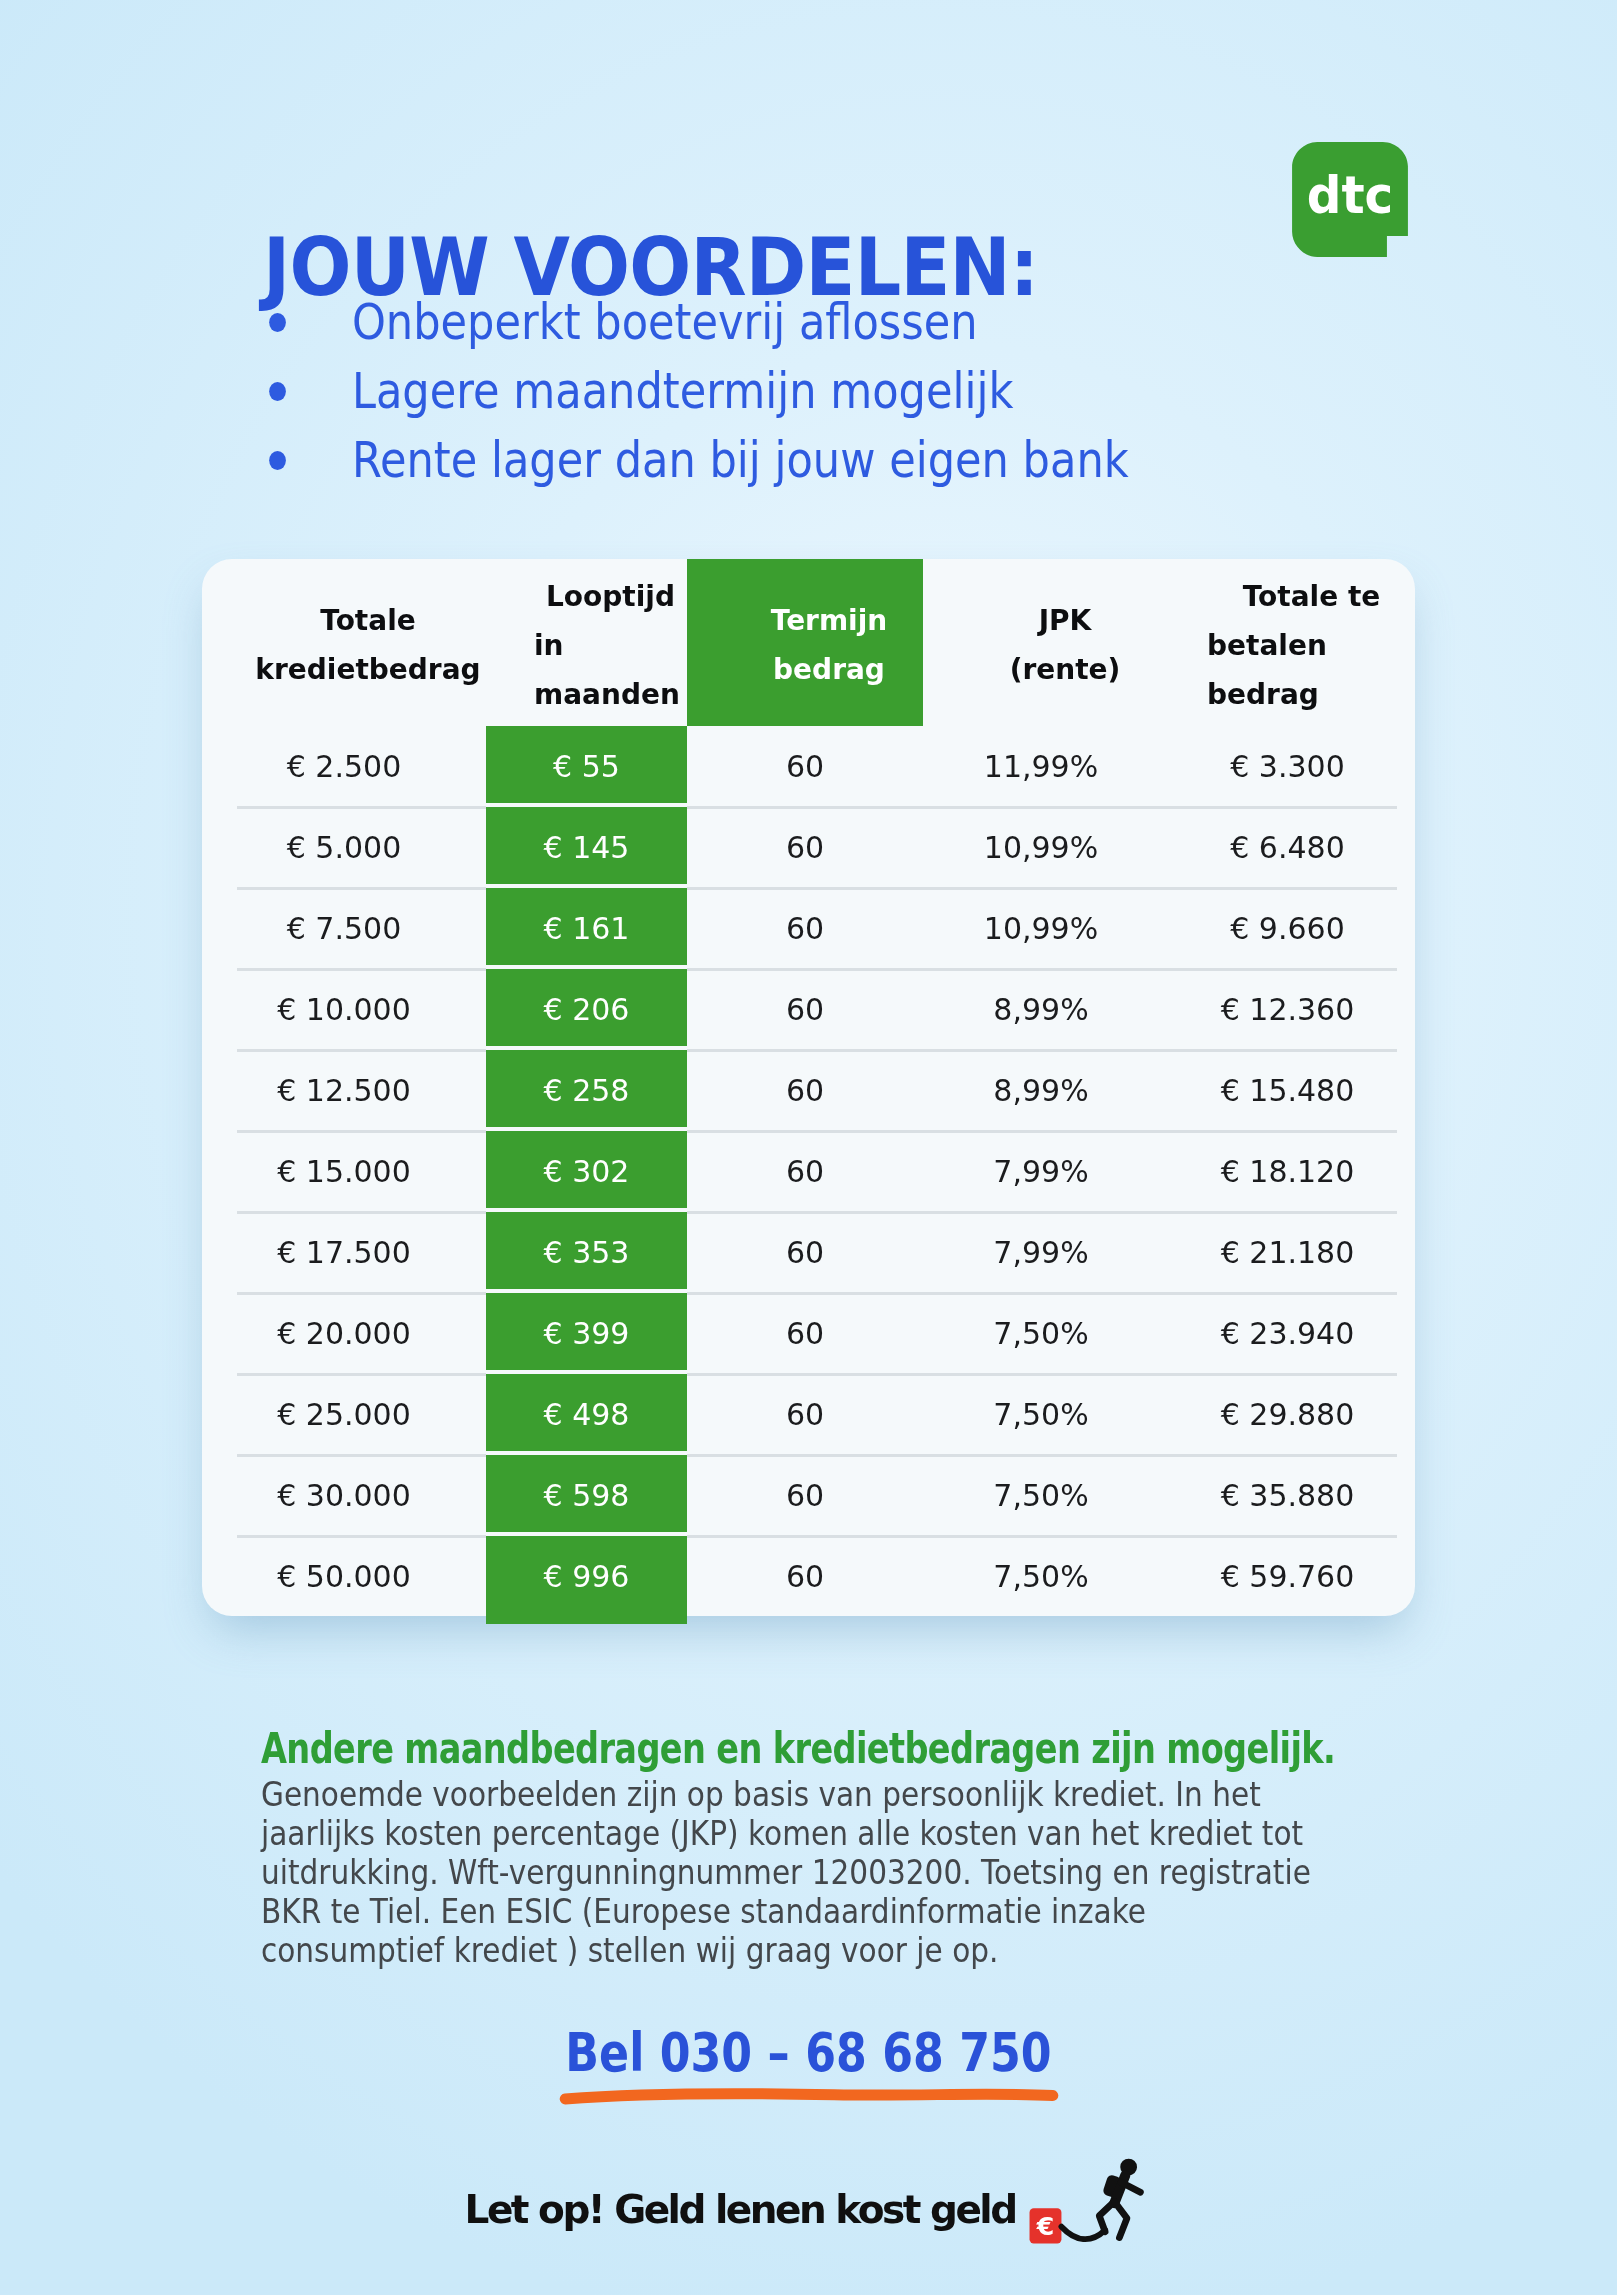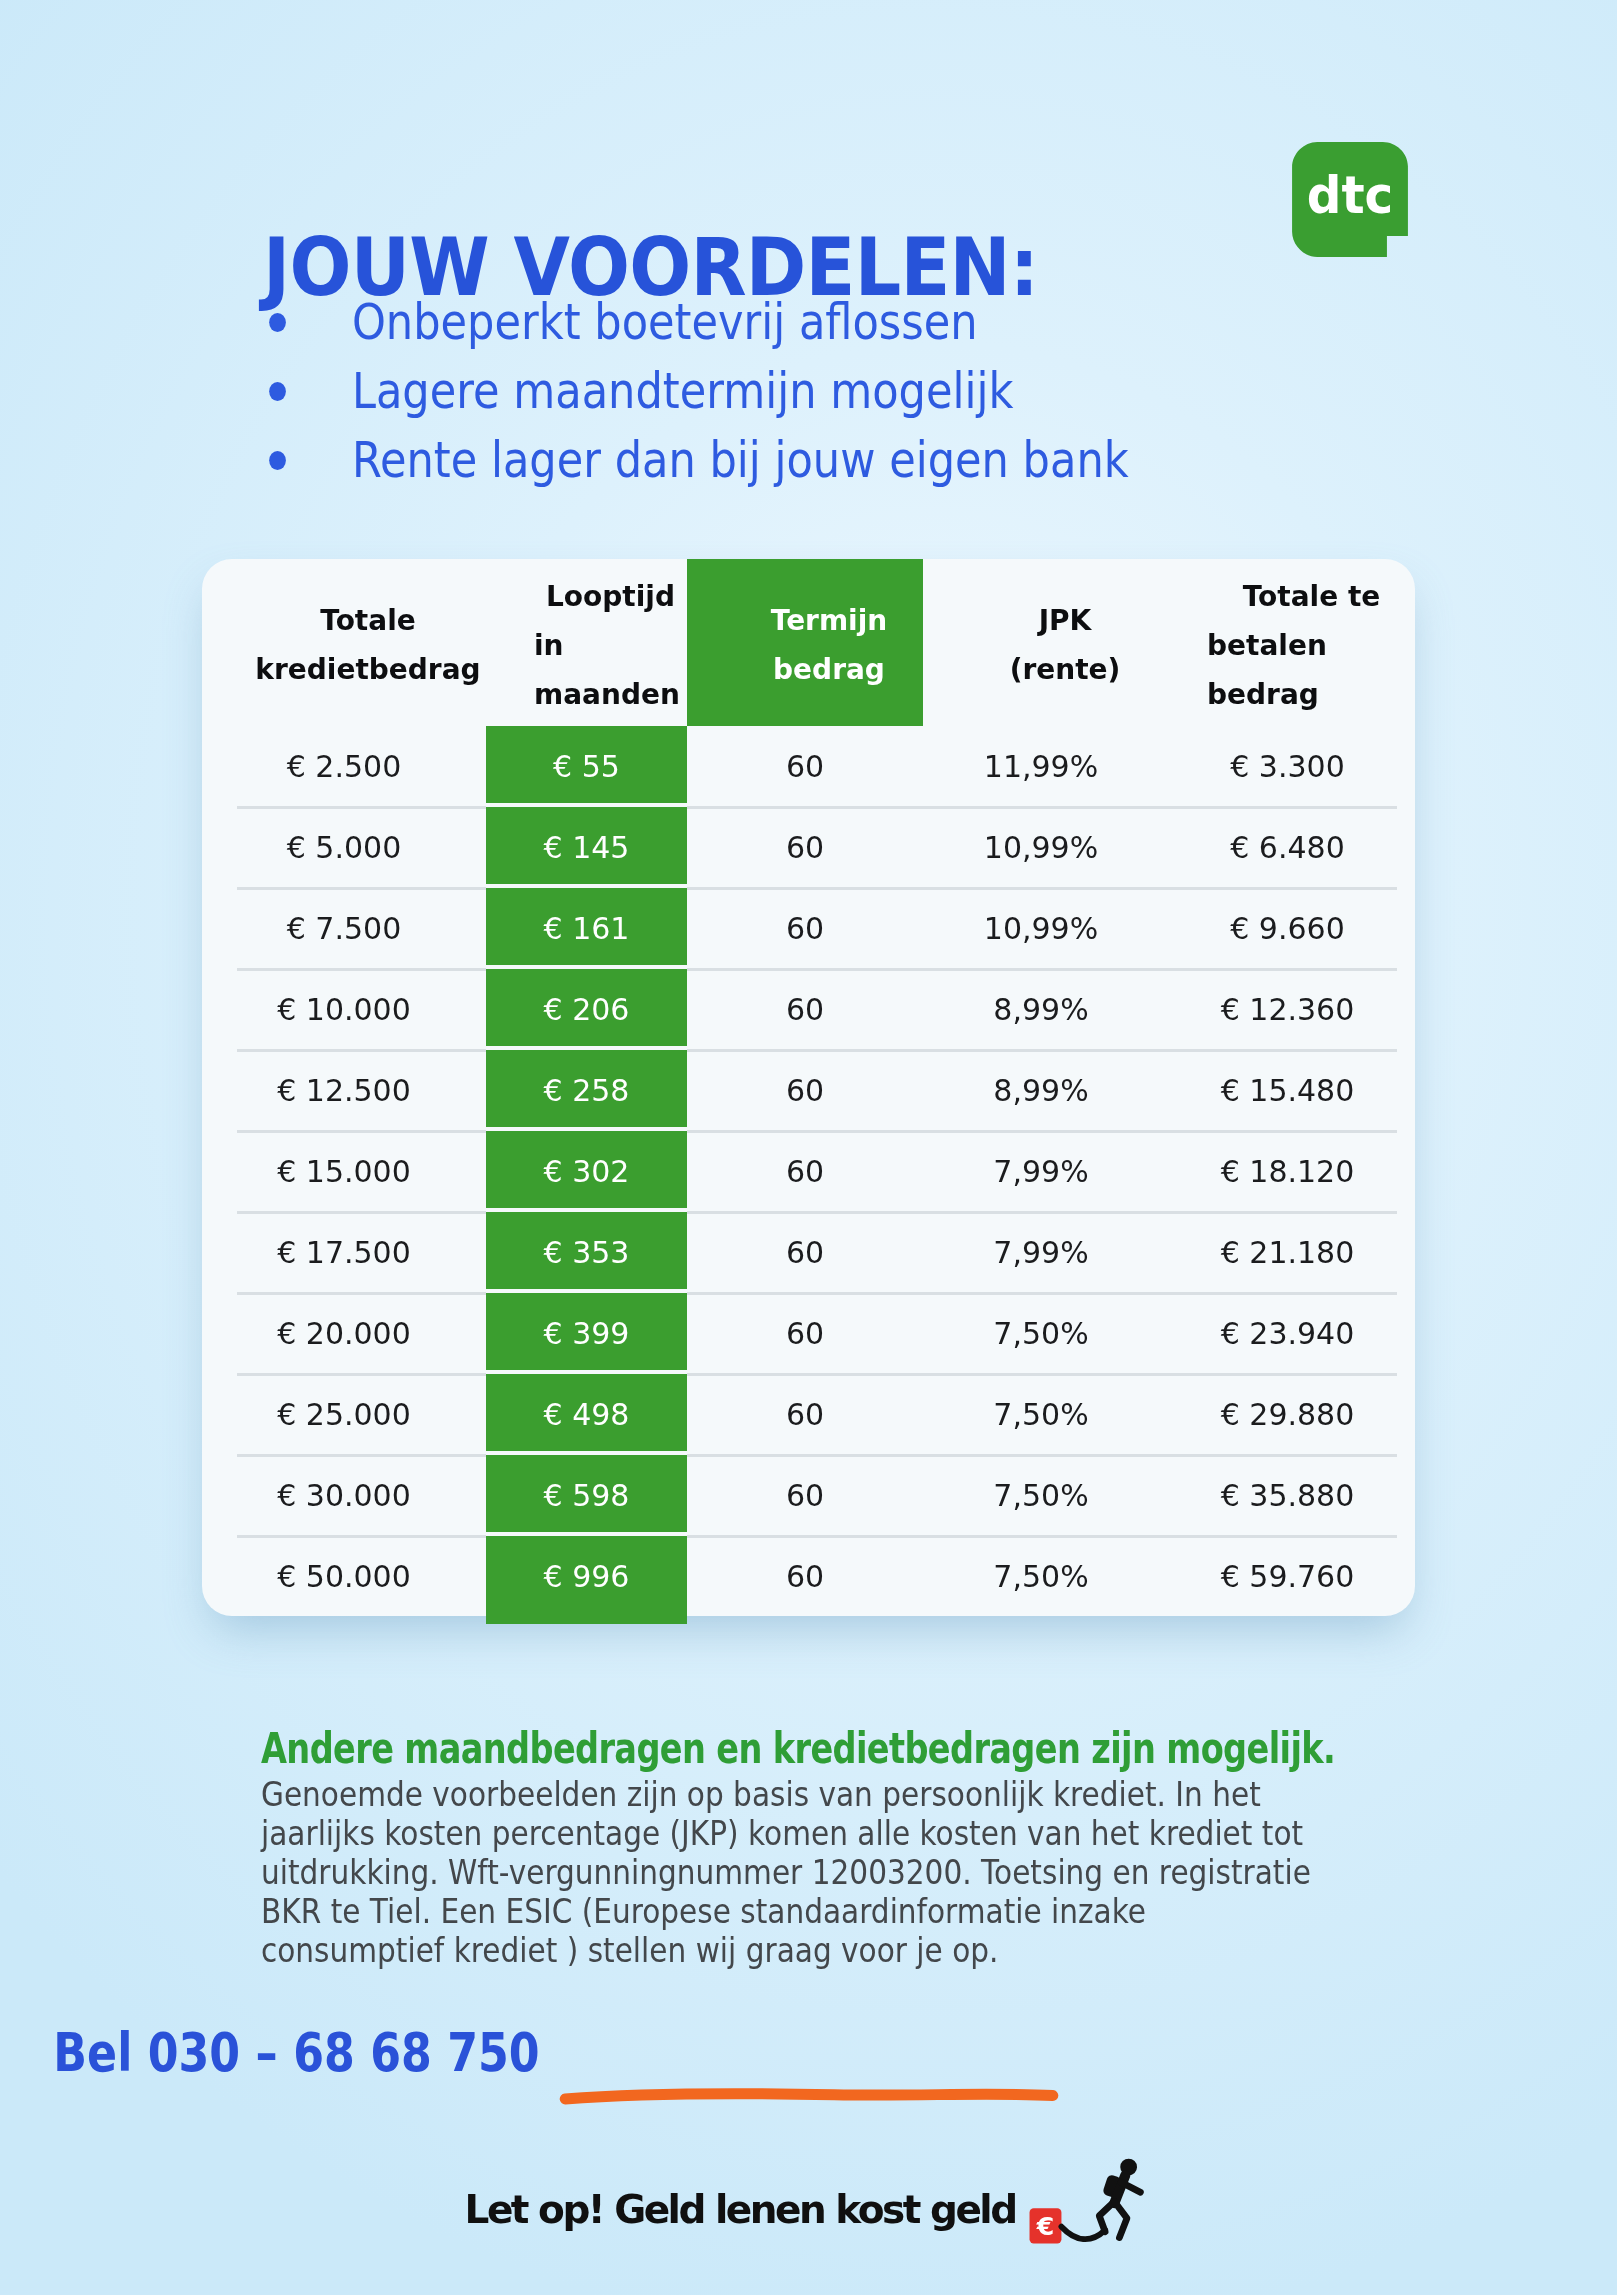--- a/index.html
+++ b/index.html
@@ -85,21 +85,21 @@
   }
   .note-para{
     position:absolute;left:261px;top:1775px;
     font-size:34px;line-height:39px;color:#43474b;
     transform:scaleX(.87);transform-origin:left top;
   }
   .note-para div{white-space:nowrap;}
 
   
   .phone{
-    position:absolute;left:0;top:2021px;width:100%;
+    position:absolute;left:0;top:2021px;width:100%;text-align:center;
   }
   .phone span{
     display:inline-block;font-size:54px;font-weight:bold;color:#2a52d8;
     transform:scaleX(.82);transform-origin:center;white-space:nowrap;
   }
   .phone-underline{
     position:absolute;left:50%;top:2088px;transform:translateX(-50%);
   }
 
   

